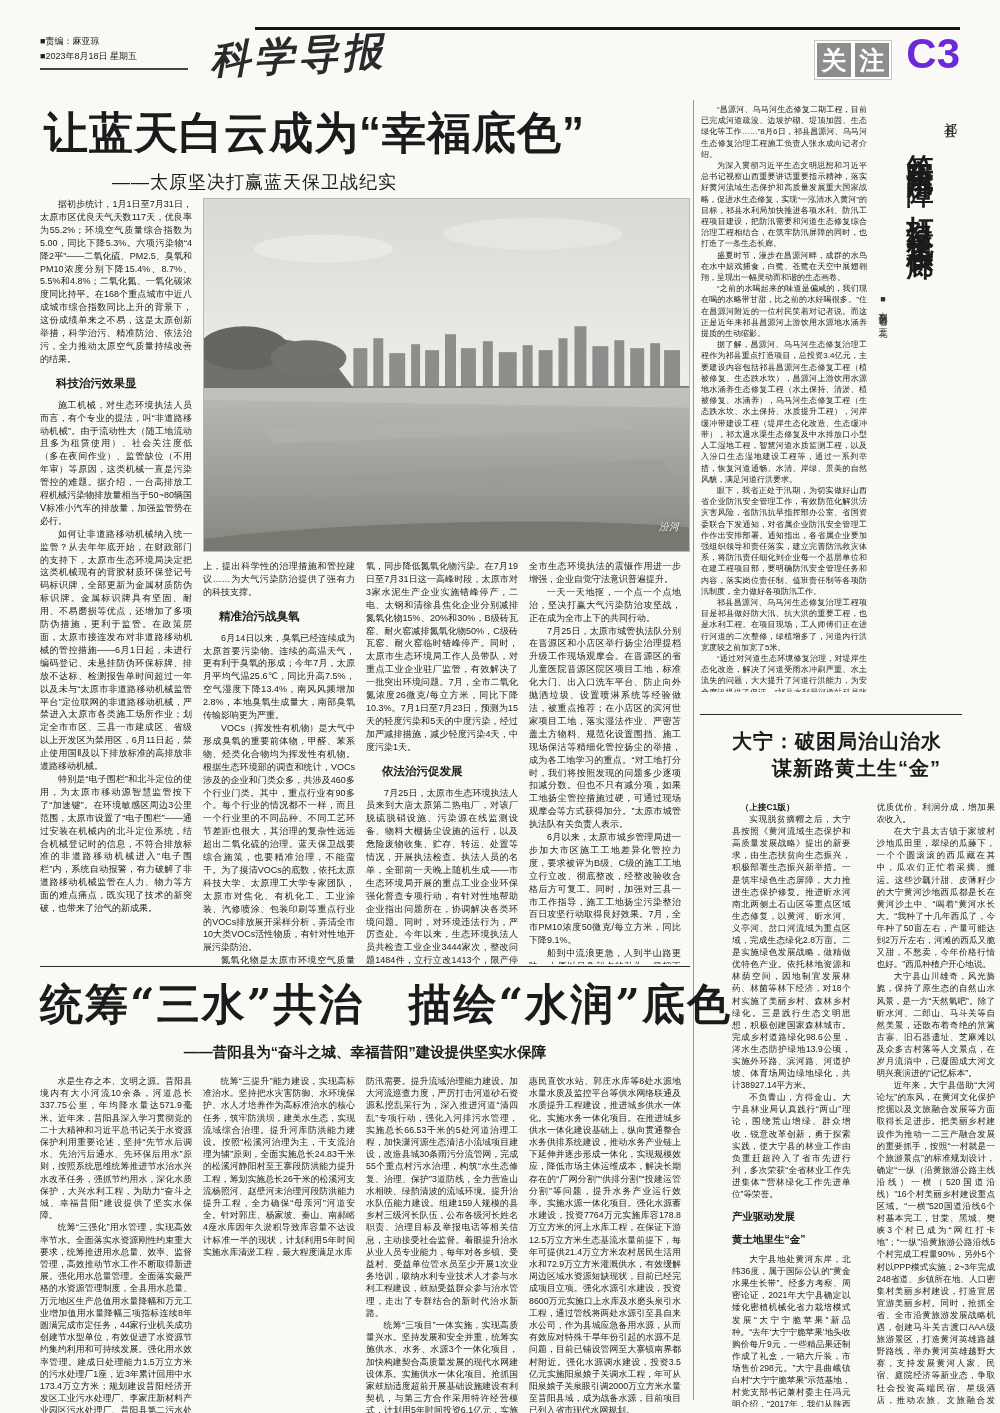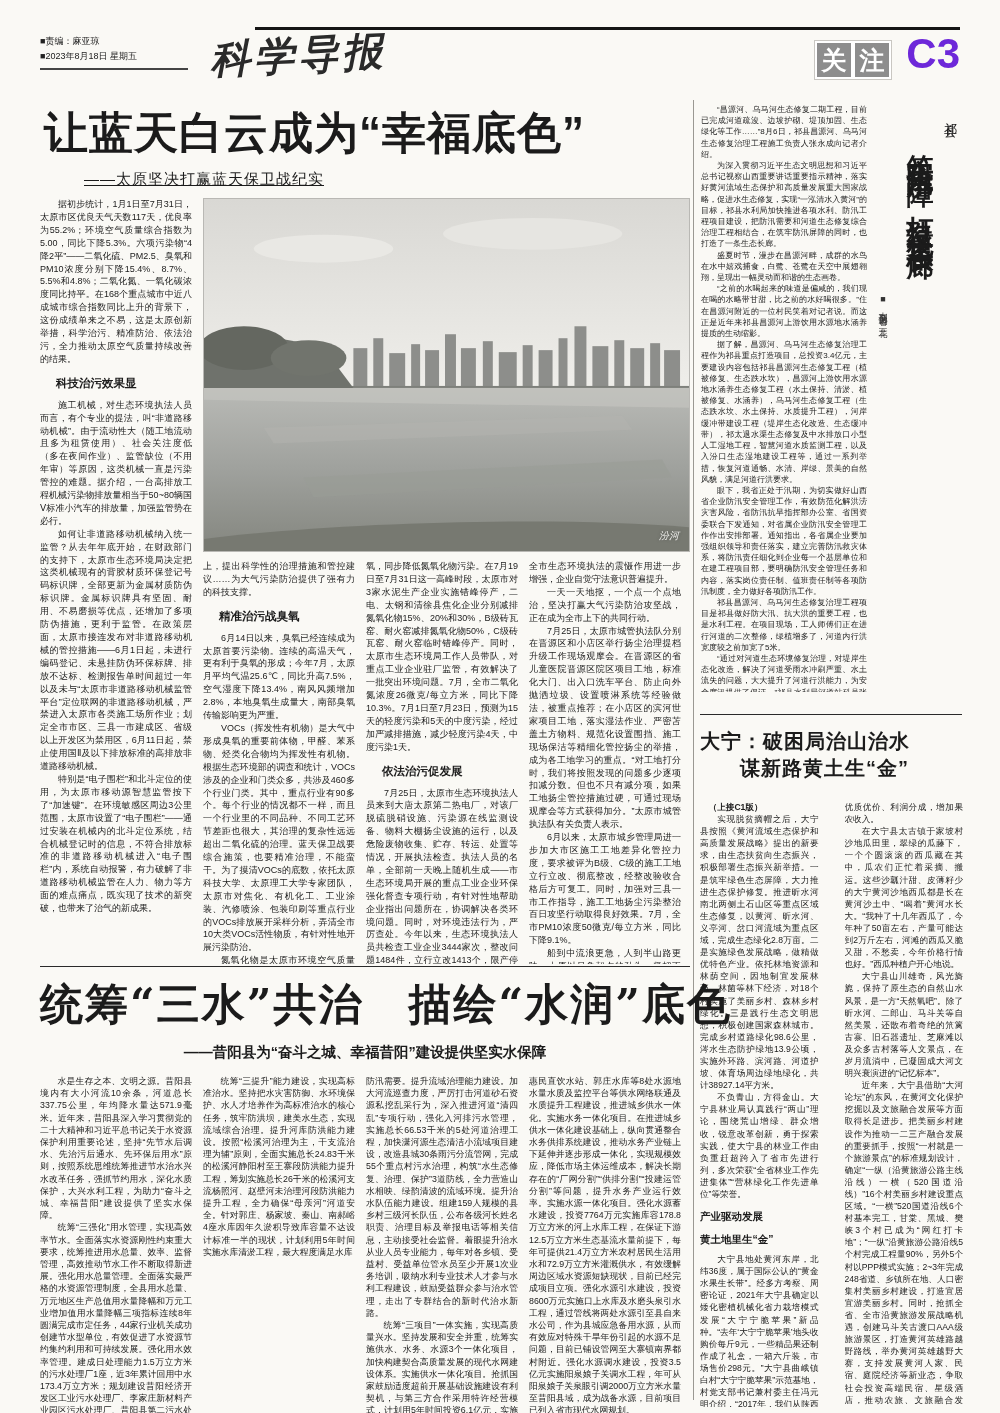--- a/index.html
+++ b/index.html
@@ -11,27 +11,27 @@
   .masthead{position:absolute;left:210px;top:28px;font-size:40px;font-weight:bold;font-style:italic;
             font-family:"DejaVu Serif",serif;letter-spacing:4px;color:#2a2a2a;transform:rotate(-3deg);}
   .top-rule{position:absolute;left:255px;top:27px;width:705px;height:3px;background:#151515;}
   .badge{position:absolute;right:108px;top:40px;display:flex;gap:4px;padding:2px;border:1px solid #c9c7c2;background:#fff;}
   .badge .bx{width:34px;height:34px;background:#8d8d8d;color:#fff;font-weight:bold;font-size:25px;
              display:flex;align-items:center;justify-content:center;}
   .page-no{position:absolute;right:40px;top:30px;font-size:42px;font-weight:bold;color:#6d28d9;}
   
   .main-hl{position:absolute;left:44px;top:104px;width:648px;font-size:44px;
            font-weight:900;letter-spacing:1px;white-space:nowrap;}
-  .main-sub{position:absolute;left:84px;top:170px;font-size:15px;letter-spacing:1px;text-decoration:underline;}
+  .main-sub{position:absolute;left:112px;top:170px;font-size:18px;letter-spacing:1px;}
   .main-body{position:absolute;left:40px;top:198px;width:650px;height:766px;display:flex;gap:11px;}
   .mcol{width:152px;overflow:hidden;text-align:justify;font-size:9px;line-height:12.9px;}
   .mright{width:487px;}
   .photo{position:relative;width:487px;height:354px;background:#cfcecb;border:1px solid #b9b8b4;box-sizing:border-box;}
   .photo svg{display:block;width:100%;height:100%;}
-  .caption{position:absolute;right:10px;bottom:8px;font-size:10px;font-style:italic;color:#f2f2ee;
+  .caption{position:absolute;right:10px;bottom:17px;font-size:10px;font-style:italic;color:#f2f2ee;
            text-shadow:0 0 3px #555;}
   .three{display:flex;gap:11px;margin-top:8px;height:404px;}
   .three .mcol{height:404px;}
   
   .para{margin:0;text-indent:2em;}
   .cont{text-indent:0;}
   .shead{font-weight:bold;font-size:11.5px;margin:11px 16px 9px;text-indent:0;}
   .byline{text-align:right;font-weight:bold;margin:3px 0 0;text-indent:0;}
   .lead{font-weight:bold;margin:0;text-indent:1em;}
   
@@ -39,21 +39,21 @@
   
   .qx-body{position:absolute;left:701px;top:104px;width:166px;height:588px;overflow:hidden;
            text-align:justify;font-size:8px;line-height:11.2px;}
   .qx-head{position:absolute;left:868px;top:102px;width:96px;height:592px;}
   .qx-kicker{position:absolute;right:5px;top:10px;writing-mode:vertical-rl;font-size:13px;letter-spacing:3px;}
   .qx-title{position:absolute;right:26px;top:30px;writing-mode:vertical-rl;font-size:27px;font-weight:bold;
             letter-spacing:5px;font-family:"DejaVu Serif",serif;}
   .qx-byline{position:absolute;left:8px;top:192px;writing-mode:vertical-rl;font-size:9px;letter-spacing:1px;color:#333;}
   
   .dn-rule{position:absolute;left:700px;top:714px;width:262px;height:1px;background:#2a2a2a;}
-  .dn{position:absolute;left:700px;top:728px;width:263px;height:678px;}
+  .dn{position:absolute;left:732px;top:728px;width:263px;height:678px;}
   .dn-h{font-size:20px;font-weight:bold;line-height:27px;letter-spacing:1px;}
   .dn-h .l2{padding-left:40px;display:block;}
   .dn-cols{display:flex;gap:26px;margin-top:19px;height:606px;overflow:hidden;}
   .dn-col{width:127px;overflow:hidden;text-align:justify;font-size:8.6px;line-height:12.1px;}
   .dn .shead{font-size:10.5px;margin:9px 0 7px;line-height:14px;}
   
   .xy-rule{position:absolute;left:40px;top:966px;width:650px;height:1px;background:#2a2a2a;}
   .xy{position:absolute;left:40px;top:976px;width:650px;height:430px;}
   .xy-h{text-align:right;font-size:43px;font-weight:bold;letter-spacing:2px;
         font-family:"DejaVu Serif",serif;white-space:nowrap;}

